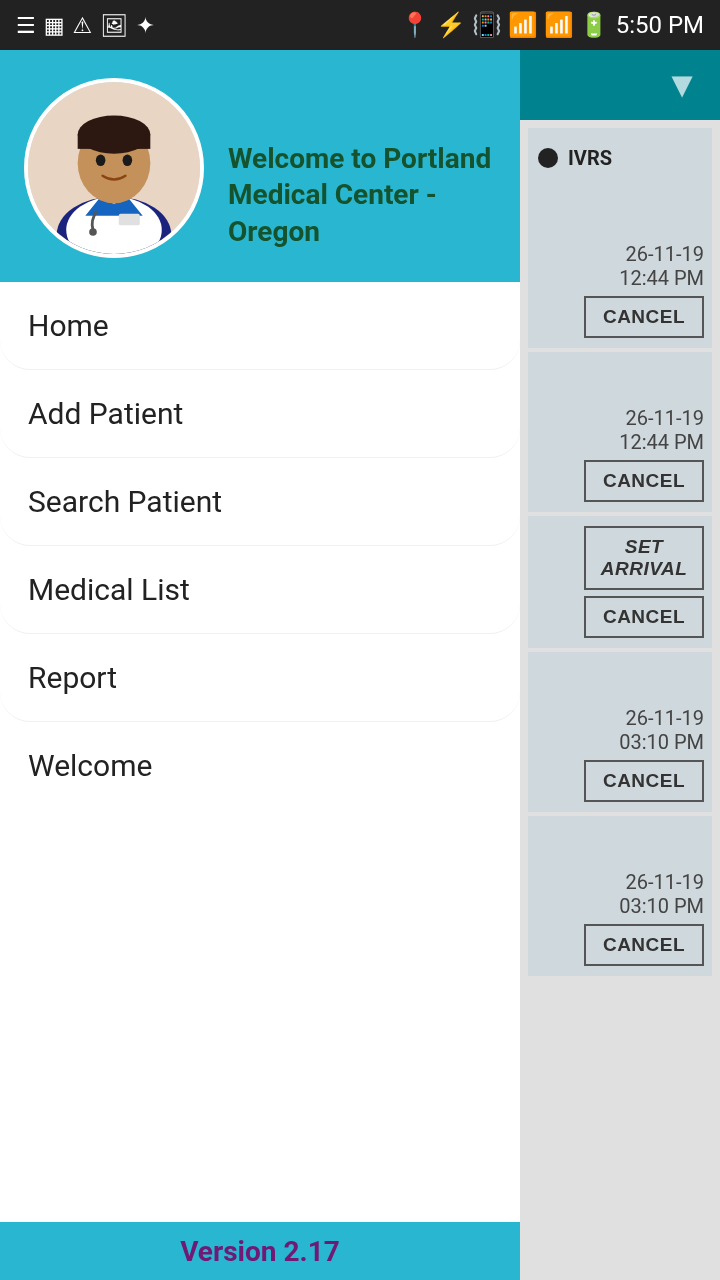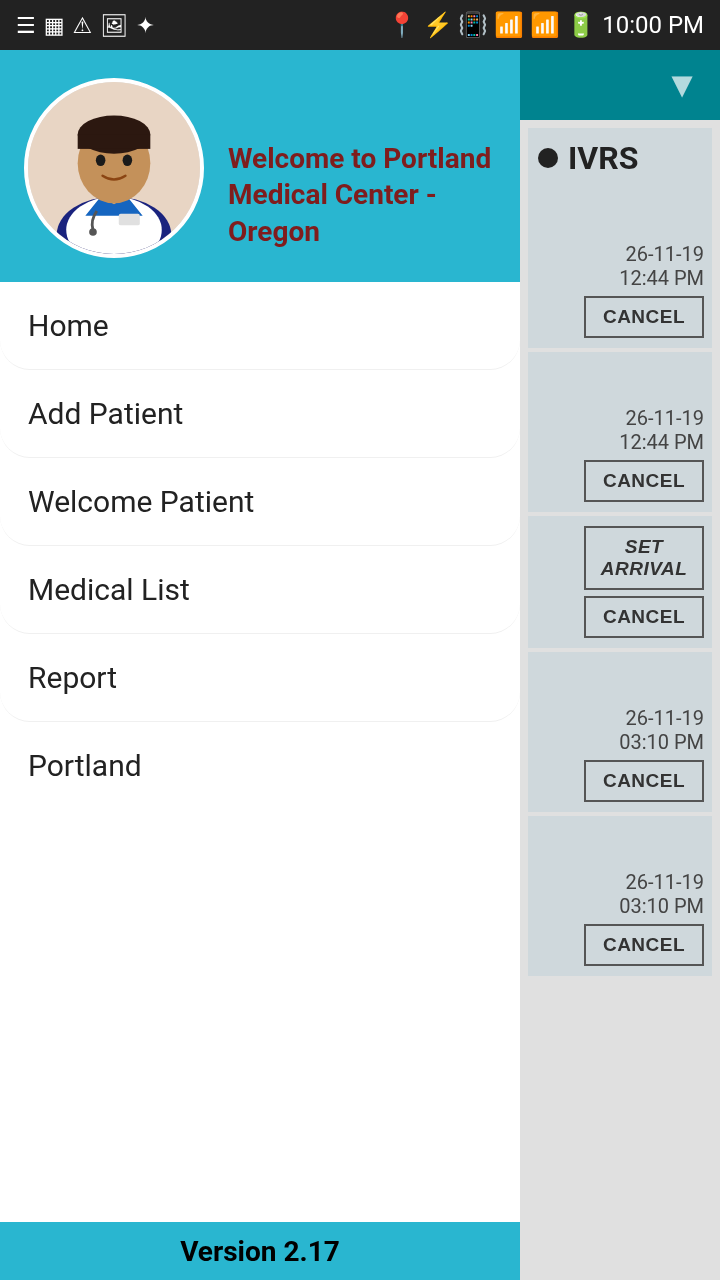--- a/index.html
+++ b/index.html
@@ -75,21 +75,21 @@
       align-items: center;
       padding: 0 10px;
       gap: 10px;
     }
     .ivrs-dot {
       width: 20px; height: 20px;
       background: #222;
       border-radius: 50%;
     }
     .ivrs-label {
-      font-size: 32px;
+      font-size: 20px;
       font-weight: bold;
       color: #222;
     }
     .date-text {
       font-size: 20px;
       color: #444;
       text-align: right;
       margin-top: 44px;
     }
     .action-btn {
@@ -138,21 +138,21 @@
       border: 4px solid white;
       background: #ddd;
       flex-shrink: 0;
       display: flex; align-items: center; justify-content: center;
     }
     
     .avatar-svg {
       width: 100%; height: 100%;
     }
     .welcome-text {
-      color: #7f1d1d;
+      color: #14532d;
       font-size: 28px;
       font-weight: bold;
       line-height: 1.3;
       padding-bottom: 8px;
     }
 
     
     .drawer-menu {
       background: white;
       flex: 1;
@@ -175,21 +175,21 @@
 
     
     .drawer-footer {
       background: #29b6d0;
       height: 58px;
       display: flex;
       align-items: center;
       justify-content: center;
     }
     .version-text {
-      color: #000000;
+      color: #701a75;
       font-size: 28px;
       font-weight: bold;
     }
 
     
     .right-footer {
       position: absolute;
       bottom: 0;
       left: 520px;
       right: 0;
@@ -212,21 +212,21 @@
     <span>🖼</span>
     <span>✦</span>
   </div>
   <div class="status-bar-right">
     <span>📍</span>
     <span>⚡</span>
     <span>📳</span>
     <span>📶</span>
     <span>📶</span>
     <span>🔋</span>
-    <span>10:00 PM</span>
+    <span>5:50 PM</span>
   </div>
 </div>
 
 <div class="right-panel">
   <div class="right-panel-header">
     <span class="filter-icon">▼</span>
   </div>
   <div class="right-panel-body">
 
     <div class="ivrs-row">
@@ -300,29 +300,29 @@
   </div>
 
   <div class="drawer-menu">
     <div class="menu-item">
       <span>Home</span>
     </div>
     <div class="menu-item">
       <span>Add Patient</span>
     </div>
     <div class="menu-item">
-      <span>Welcome Patient</span>
+      <span>Search Patient</span>
     </div>
     <div class="menu-item">
       <span>Medical List</span>
     </div>
     <div class="menu-item">
       <span>Report</span>
     </div>
     <div class="menu-item">
-      <span>Portland</span>
+      <span>Welcome</span>
     </div>
   </div>
 
   <div class="drawer-footer">
     <span class="version-text">Version 2.17</span>
   </div>
 </div>
 
 </body></html>

